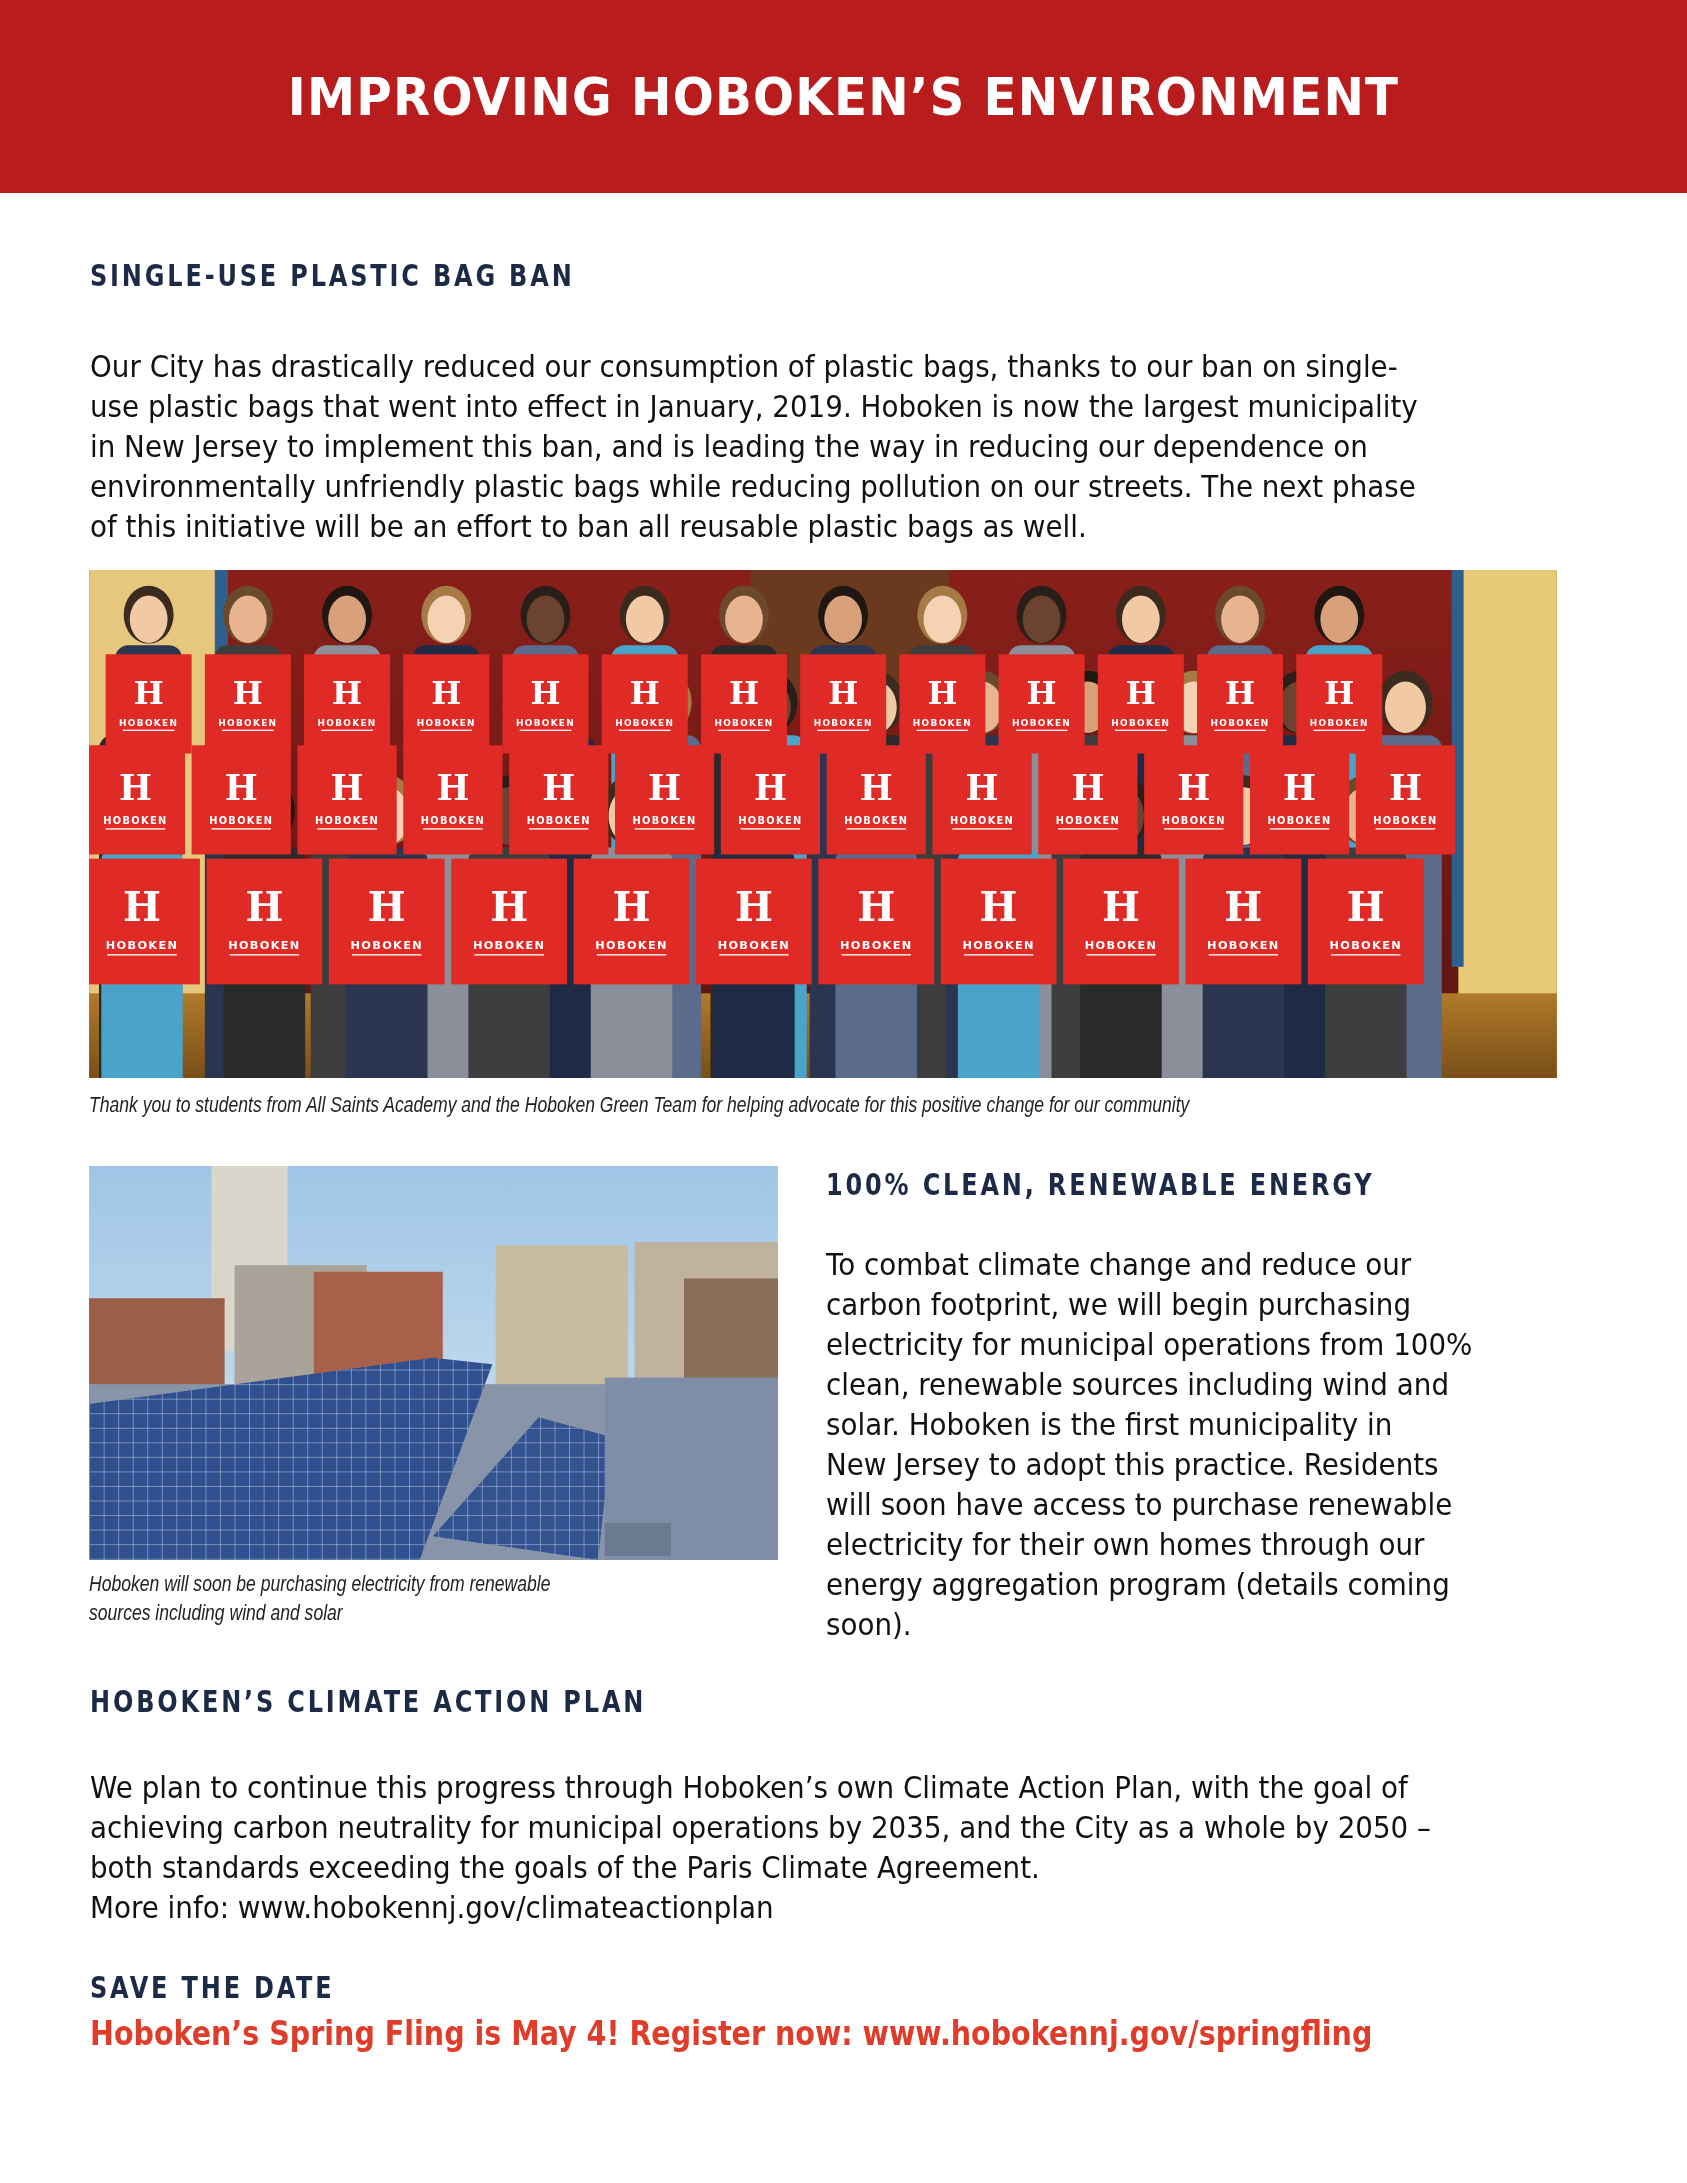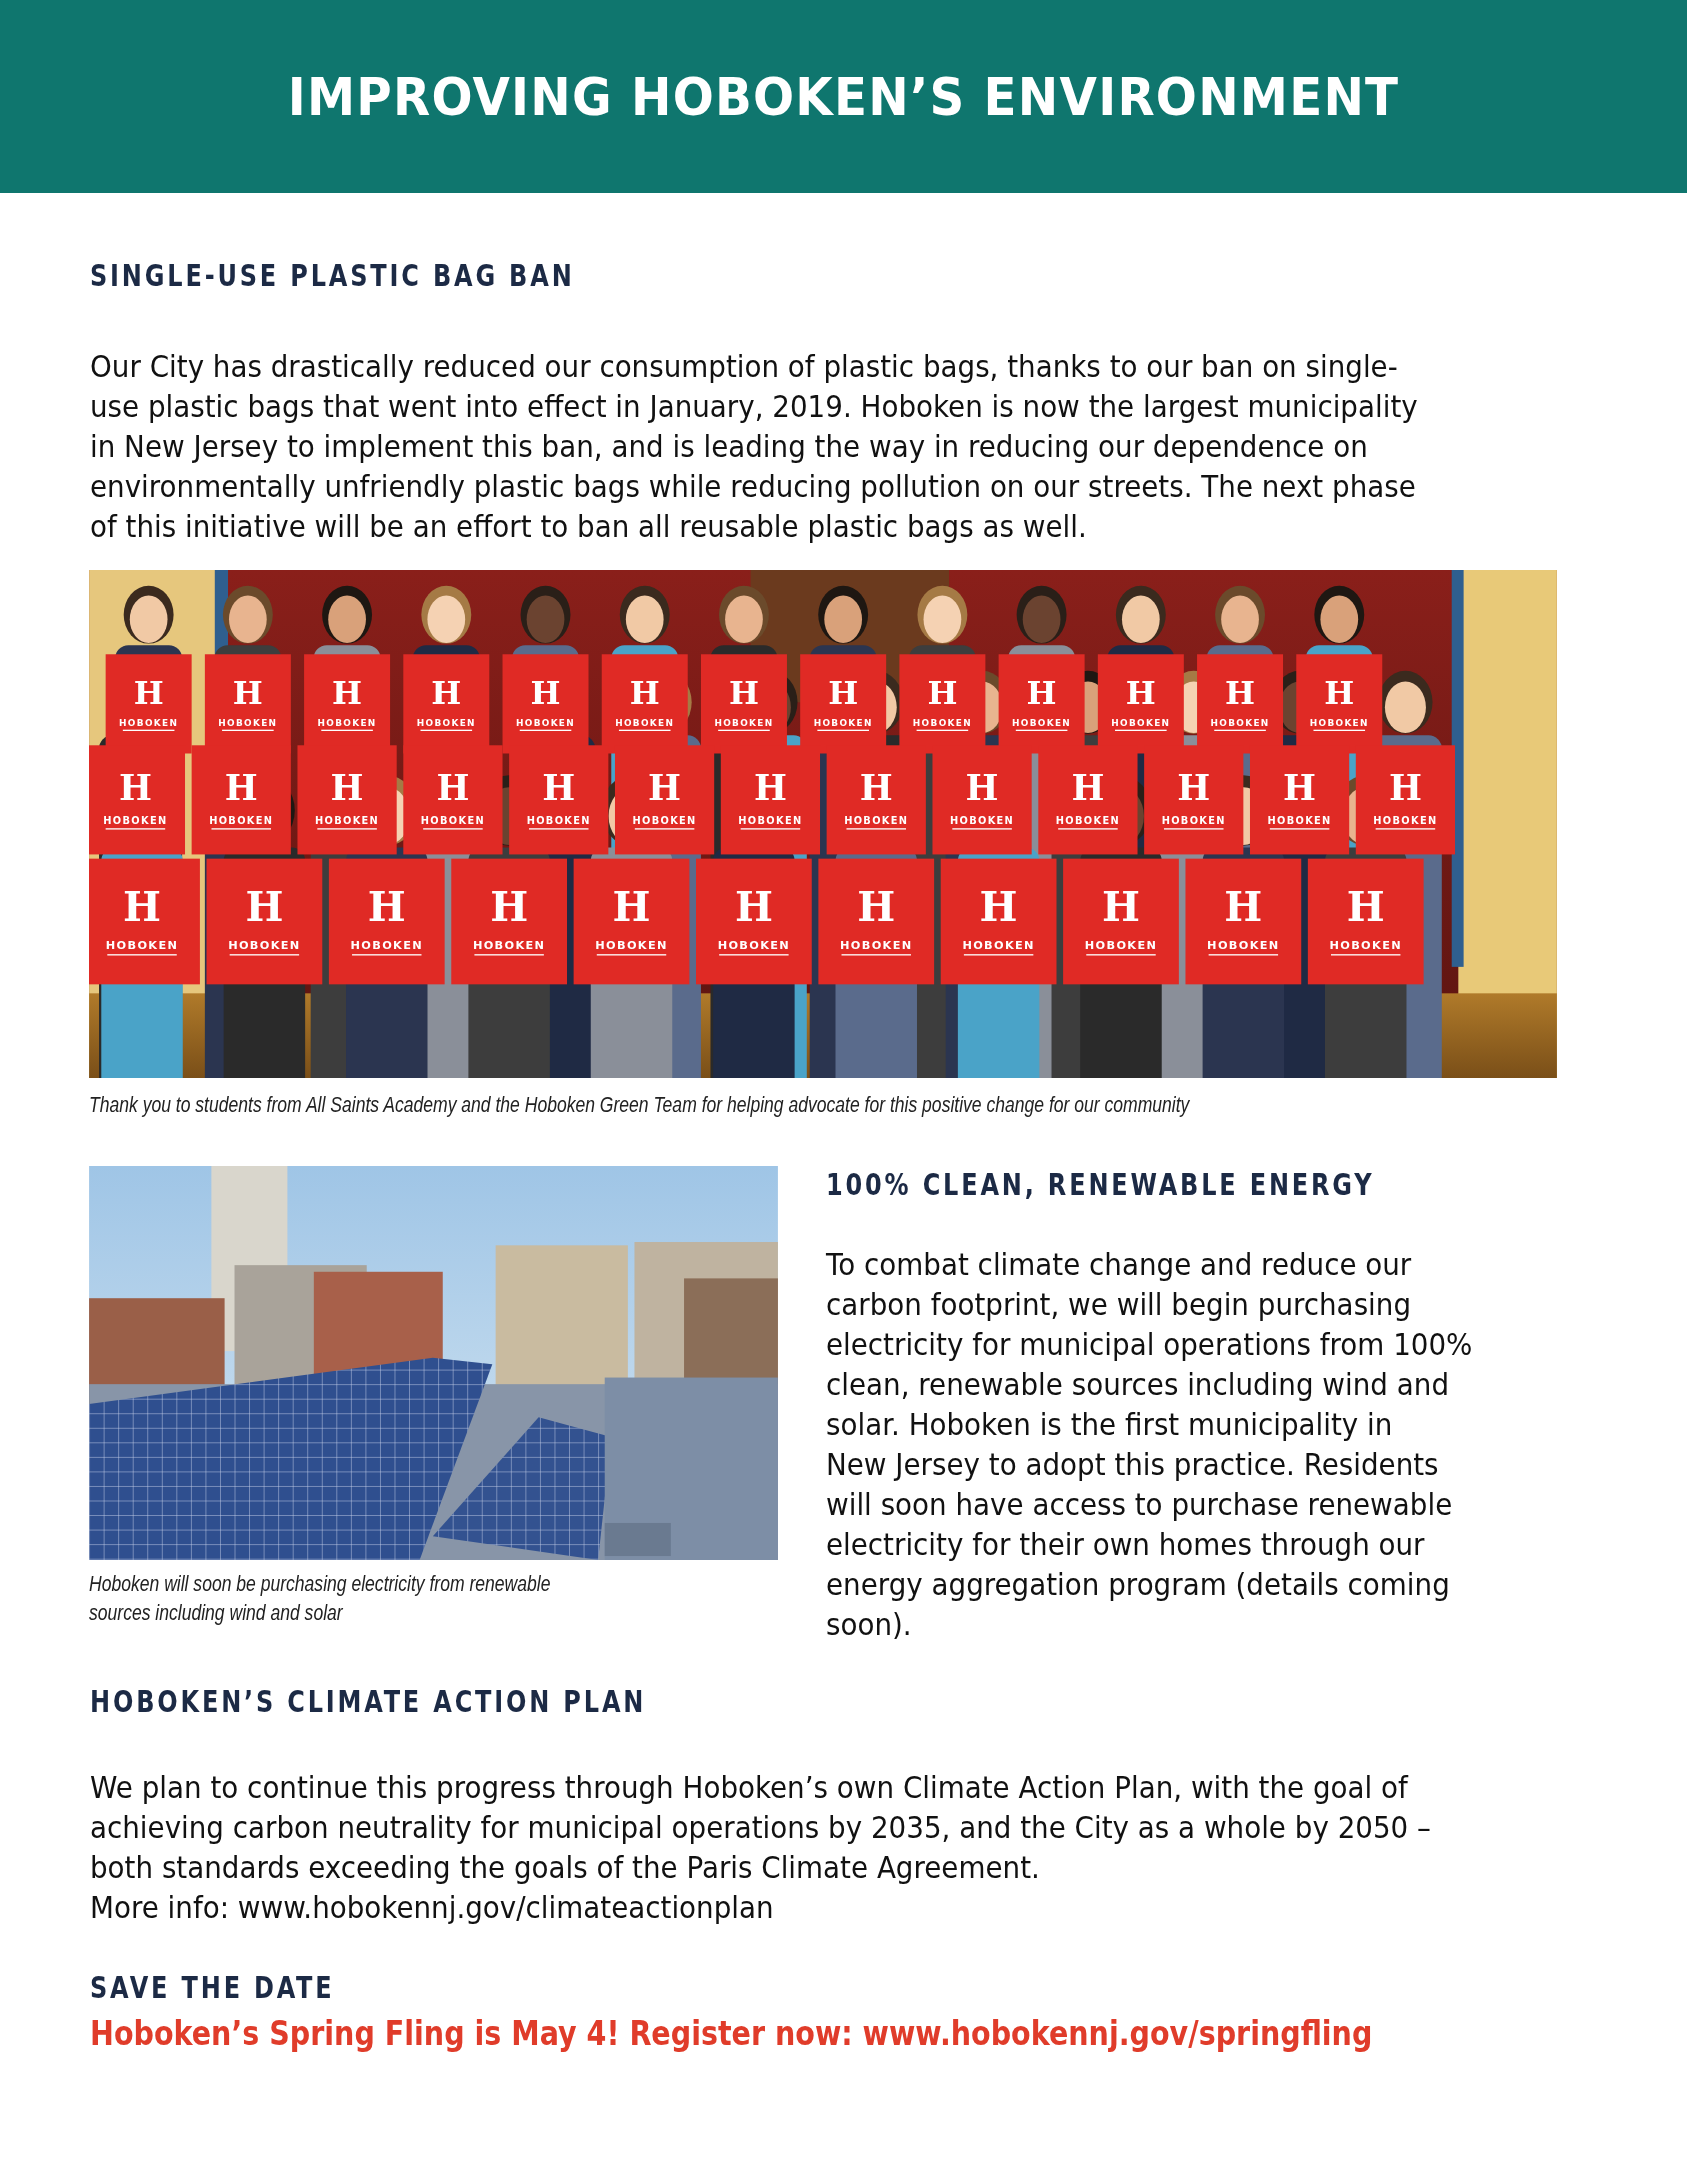--- a/index.html
+++ b/index.html
@@ -1,17 +1,17 @@
 <!DOCTYPE html>
 <html style="font-size:10.6px"><head>
 <meta charset="utf-8">
 <style>
   html, body { margin:0; padding:0; background:#ffffff; }
   body { width:1687px; height:2183px; position:relative; overflow:hidden; font-family:"DejaVu Sans", sans-serif; color:#111; }
-  .banner { position:absolute; left:0; top:0; width:1687px; height:193px; background:#0f766e; display:flex; align-items:center; justify-content:center; }
+  .banner { position:absolute; left:0; top:0; width:1687px; height:193px; background:#b91c1c; display:flex; align-items:center; justify-content:center; }
   .banner h1 { margin:0; color:#fff; font-family:"DejaVu Sans", sans-serif; font-weight:bold; font-size:52px; letter-spacing:1.3px; transform:scaleX(0.93); }
   .h2 { position:absolute; margin:0; color:#1c2a45; font-family:"DejaVu Sans Condensed","DejaVu Sans", sans-serif; font-weight:bold; font-size:31px; letter-spacing:3.3px; white-space:nowrap; transform-origin:left center; transform:scaleX(0.86); }
   .body { position:absolute; margin:0; font-family:"DejaVu Sans", sans-serif; font-size:30px; line-height:40px; color:#111; transform-origin:left top; }
   .caption { position:absolute; margin:0; font-family:"Liberation Sans", sans-serif; font-style:italic; font-size:22.5px; line-height:29px; color:#222; transform-origin:left top; transform:scaleX(0.78); white-space:nowrap; }
   .photo { position:absolute; overflow:hidden; }
   .red { color:#e03c2a; }
 </style>
 </head>
 <body>
 

